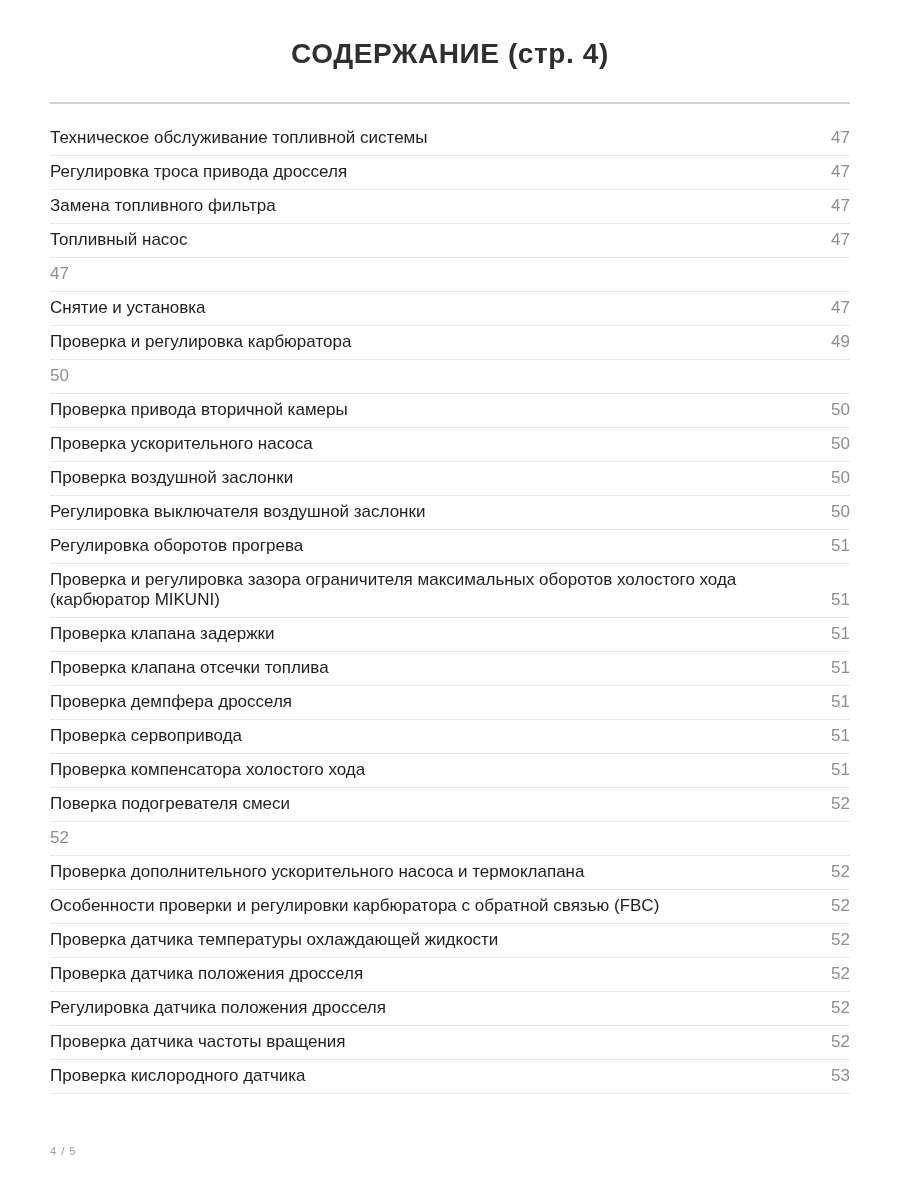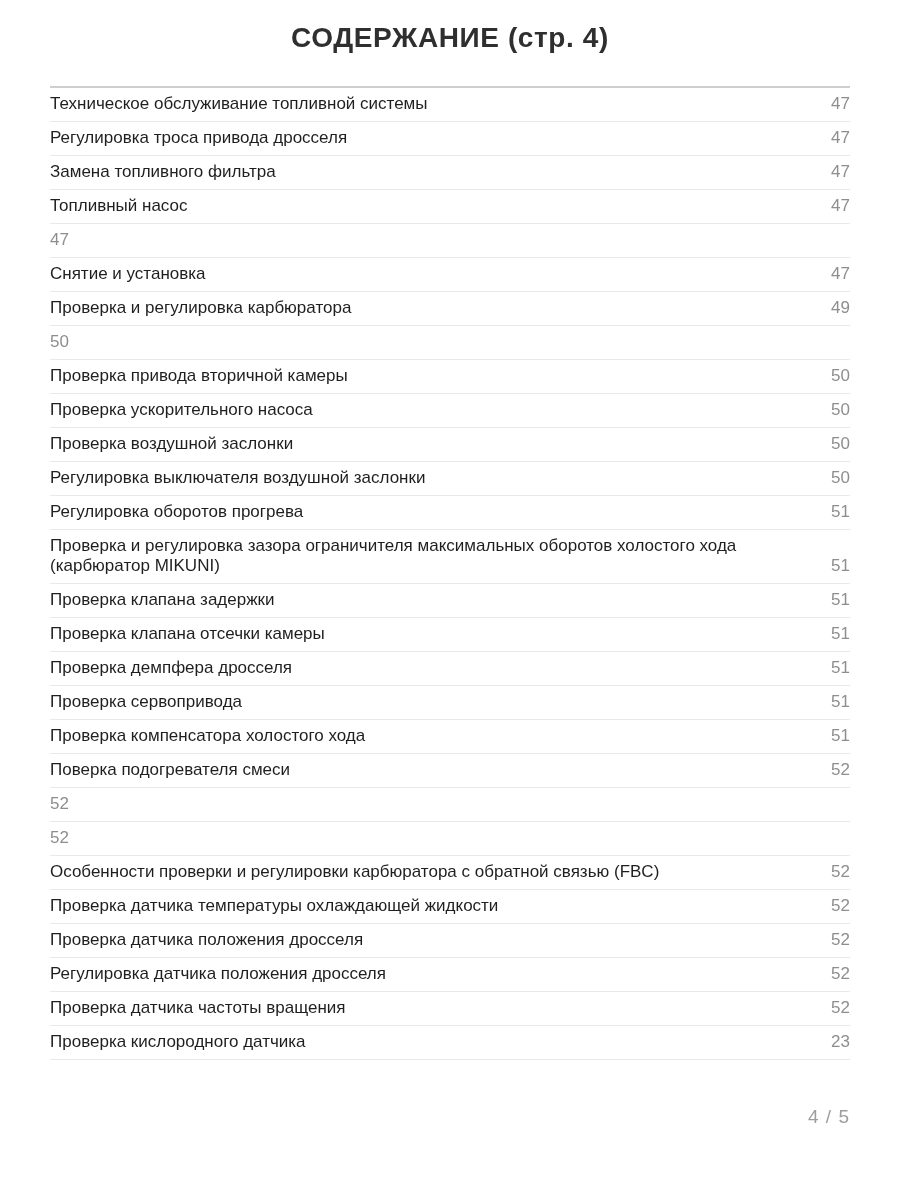--- a/index.html
+++ b/index.html
@@ -19,35 +19,36 @@
     font-family: "Liberation Sans", "DejaVu Sans", sans-serif;
     overflow: hidden;
   }
   .page {
     width: 900px;
     height: 1200px;
     background: var(--c-bg);
     padding: 0 50px;
   }
   .toc-title {
-    margin-top: 24px;
+    margin-top: 40px;
     font-size: 28px;
     line-height: 28px;
     font-weight: 700;
     letter-spacing: 0.6px;
     text-align: center;
     color: var(--c-title);
   }
   .title-rule {
     margin-top: 34px;
     height: 2px;
     background: var(--c-title-rule);
     border: none;
   }
   .toc-list {
+    margin-top: 18px;
   }
   .toc-row {
     display: flex;
     justify-content: space-between;
     align-items: flex-end;
     gap: 18px;
     padding: 6px 0 7px 0;
     border-bottom: 1px solid var(--c-divider);
     font-size: 17px;
     line-height: 20px;
@@ -56,22 +57,22 @@
     color: var(--c-entry);
     flex: 1 1 auto;
   }
   .toc-page {
     color: var(--c-page);
     white-space: nowrap;
     flex: 0 0 auto;
   }
   .page-footer {
     margin-top: 48px;
-    text-align: right;
-    font-size: 19px;
+    text-align: left;
+    font-size: 11px;
     line-height: 18px;
     letter-spacing: 1px;
     color: var(--c-footer);
   }
 </style>
 </head>
 <body>
 
 <div class="page">
   <h1 class="toc-title">СОДЕРЖАНИЕ (стр. 4)</h1>
@@ -130,21 +131,21 @@
       </div>
       <div class="toc-row">
         <span class="toc-label">Проверка и регулировка зазора ограничителя максимальных оборотов холостого хода (карбюратор MIKUNI)</span>
         <span class="toc-page">51</span>
       </div>
       <div class="toc-row">
         <span class="toc-label">Проверка клапана задержки</span>
         <span class="toc-page">51</span>
       </div>
       <div class="toc-row">
-        <span class="toc-label">Проверка клапана отсечки камеры</span>
+        <span class="toc-label">Проверка клапана отсечки топлива</span>
         <span class="toc-page">51</span>
       </div>
       <div class="toc-row">
         <span class="toc-label">Проверка демпфера дросселя</span>
         <span class="toc-page">51</span>
       </div>
       <div class="toc-row">
         <span class="toc-label">Проверка сервопривода</span>
         <span class="toc-page">51</span>
       </div>
@@ -153,20 +154,21 @@
         <span class="toc-page">51</span>
       </div>
       <div class="toc-row">
         <span class="toc-label">Поверка подогревателя смеси</span>
         <span class="toc-page">52</span>
       </div>
       <div class="toc-row">
         <span class="toc-page">52</span>
       </div>
       <div class="toc-row">
+        <span class="toc-label">Проверка дополнительного ускорительного насоса и термоклапана</span>
         <span class="toc-page">52</span>
       </div>
       <div class="toc-row">
         <span class="toc-label">Особенности проверки и регулировки карбюратора с обратной связью (FBC)</span>
         <span class="toc-page">52</span>
       </div>
       <div class="toc-row">
         <span class="toc-label">Проверка датчика температуры охлаждающей жидкости</span>
         <span class="toc-page">52</span>
       </div>
@@ -177,18 +179,18 @@
       <div class="toc-row">
         <span class="toc-label">Регулировка датчика положения дросселя</span>
         <span class="toc-page">52</span>
       </div>
       <div class="toc-row">
         <span class="toc-label">Проверка датчика частоты вращения</span>
         <span class="toc-page">52</span>
       </div>
       <div class="toc-row">
         <span class="toc-label">Проверка кислородного датчика</span>
-        <span class="toc-page">23</span>
+        <span class="toc-page">53</span>
       </div>
     </div>
 
   <div class="page-footer">4 / 5</div>
 </div>
 
 </body></html>

